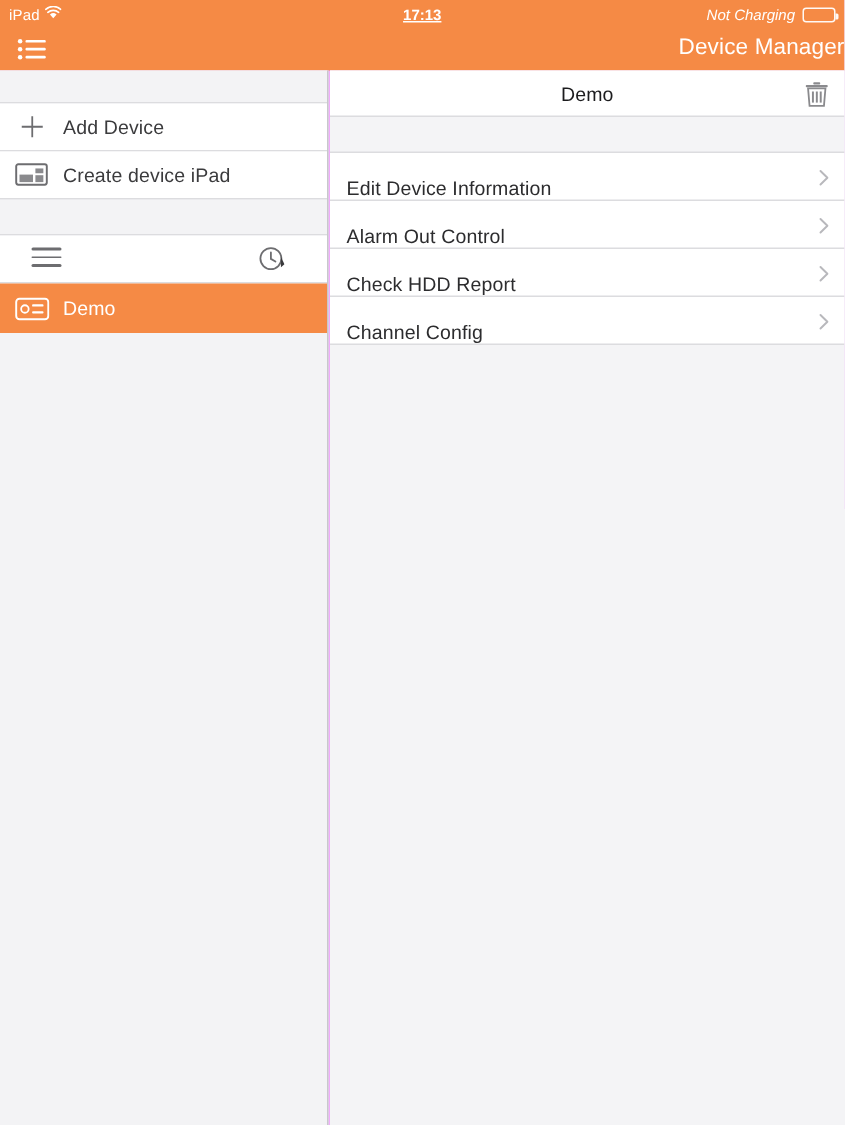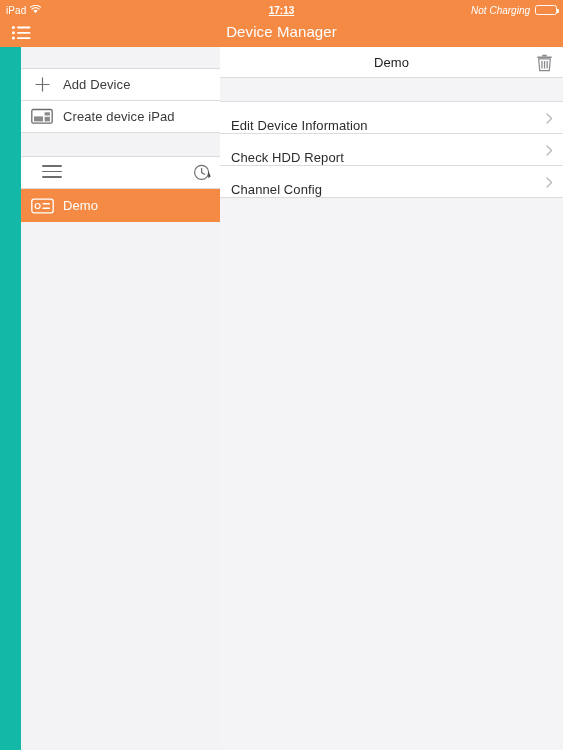--- a/index.html
+++ b/index.html
@@ -10,21 +10,21 @@
     background: #f4f4f6;
     font-family: "Liberation Sans", sans-serif;
     -webkit-font-smoothing: antialiased;
     overflow: hidden;
   }
 
   #app {
     position: relative;
     width: 563px;
     height: 750px;
-    background: #14b8a6;
+    background: #f0abfc;
   }
 
   
   .status-bar {
     position: absolute;
     top: 0; left: 0;
     width: 563px;
     height: 20px;
     background: #F58A45;
     color: #ffffff;
@@ -86,21 +86,21 @@
     position: absolute;
     top: 20px; left: 0;
     width: 563px;
     height: 27px;
     background: #F58A45;
   }
   .nav-title {
     position: absolute;
     left: 0; right: 0;
     top: 3px;
-    text-align: center;
+    text-align: right;
     font-size: 15px;
     color: #ffffff;
     letter-spacing: 0.1px;
   }
   .nav-list-btn {
     position: absolute;
     left: 11px;
     top: 4px;
     width: 22px;
     height: 18px;
@@ -108,21 +108,20 @@
   }
 
   
   .sidebar {
     position: absolute;
     top: 47px; left: 0;
     width: 219px;
     height: 703px;
     background: #f3f3f5;
     border-right: 1px solid #c8c8cc;
-    margin-left: 21px;
   }
   .sidebar-spacer-top {
     height: 22px;
     background: #f3f3f5;
     border-bottom: 1px solid #dcdcdf;
   }
   .side-row {
     position: relative;
     height: 32px;
     background: #ffffff;
@@ -361,20 +360,28 @@
 
     <div class="menu-row">
       <span class="menu-label">Edit Device Information</span>
       <span class="chevron">
         <svg width="7" height="11" viewBox="0 0 7 11">
             <path d="M1 1 L5.6 5.5 L1 10" stroke="#b8b8bc" stroke-width="1.3" fill="none" stroke-linecap="round" stroke-linejoin="round"></path>
           </svg>
       </span>
     </div>
 
+    <div class="menu-row">
+      <span class="menu-label">Alarm Out Control</span>
+      <span class="chevron">
+        <svg width="7" height="11" viewBox="0 0 7 11">
+            <path d="M1 1 L5.6 5.5 L1 10" stroke="#b8b8bc" stroke-width="1.3" fill="none" stroke-linecap="round" stroke-linejoin="round"></path>
+          </svg>
+      </span>
+    </div>
 
     <div class="menu-row">
       <span class="menu-label">Check HDD Report</span>
       <span class="chevron">
         <svg width="7" height="11" viewBox="0 0 7 11">
             <path d="M1 1 L5.6 5.5 L1 10" stroke="#b8b8bc" stroke-width="1.3" fill="none" stroke-linecap="round" stroke-linejoin="round"></path>
           </svg>
       </span>
     </div>
 

